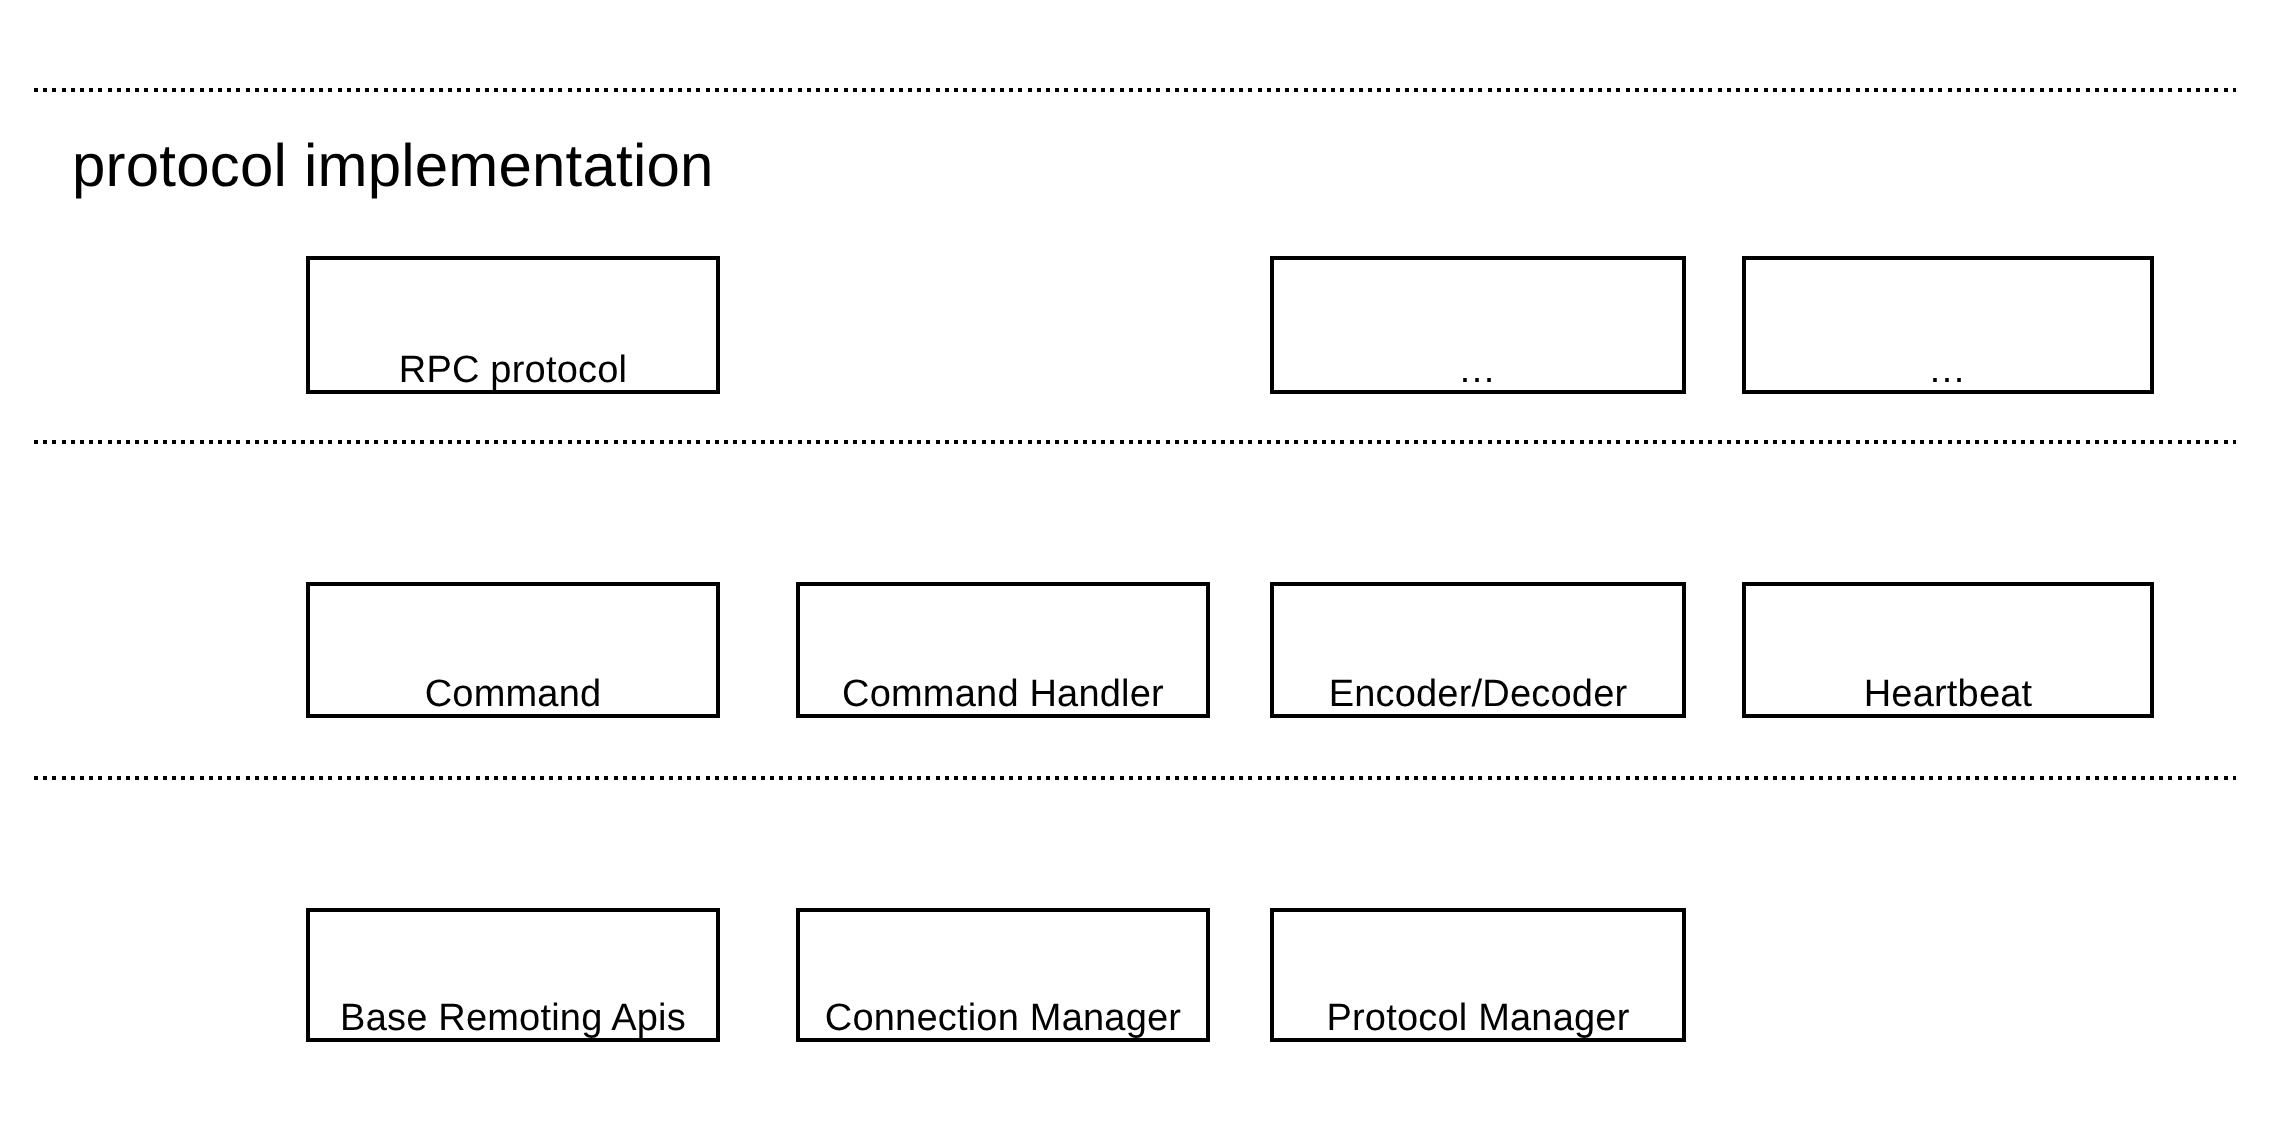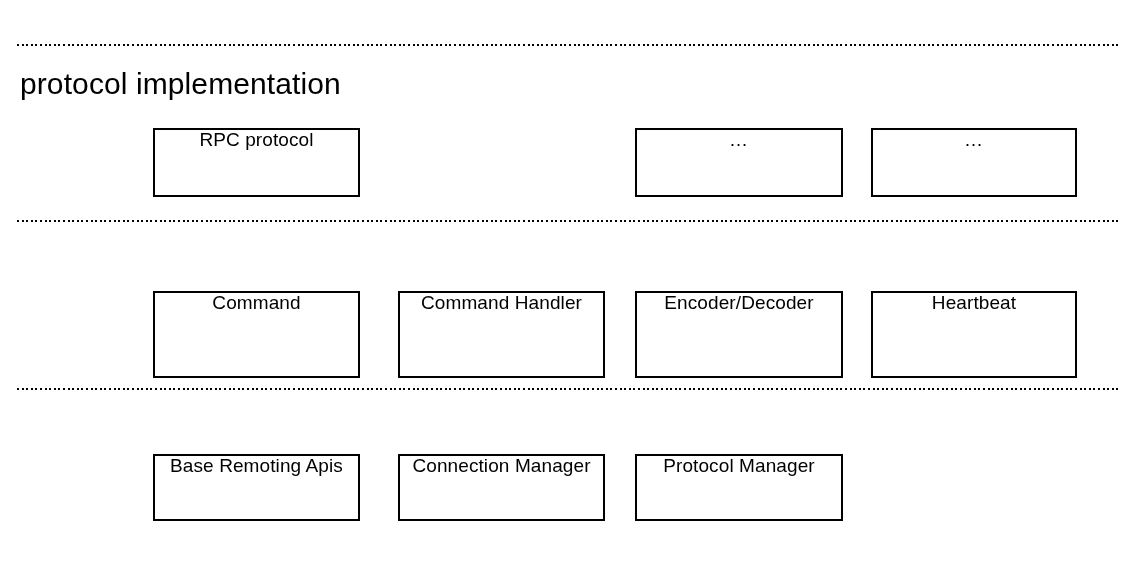--- a/index.html
+++ b/index.html
@@ -41,32 +41,32 @@
   
   .section-label {
     position: absolute;
     font-size: 30px;
     font-weight: 300;
     color: #000000;
     letter-spacing: 0.1px;
     white-space: nowrap;
     line-height: 34px;
   }
-  .section-label.s1 { left: 20px; top: 67px; }
+  .section-label.s1 { left: 36px; top: 67px; }
   .section-label.s2 { left: 17px; top: 234px; }
   .section-label.s3 { left: 17px; top: 401px; }
 
   
   .box {
     position: absolute;
     box-sizing: border-box;
     border: 2px solid #000000;
     background: #ffffff;
     display: flex;
-    align-items: flex-start;
+    align-items: flex-end;
     justify-content: center;
   }
   .box-label {
     font-size: 19px;
     font-weight: 400;
     color: #000000;
     white-space: nowrap;
     line-height: 1;
     letter-spacing: 0.1px;
   }
@@ -76,21 +76,21 @@
   }
 
   
   .col1 { left: 153px; width: 207px; }
   .col2 { left: 398px; width: 207px; }
   .col3 { left: 635px; width: 208px; }
   .col4 { left: 871px; width: 206px; }
 
   
   .row1 { top: 128px; height: 69px; }
-  .row2 { top: 291px; height: 87px; }
+  .row2 { top: 291px; height: 68px; }
   .row3 { top: 454px; height: 67px; }
 </style>
 </head>
 <body>
 
 <div id="canvas">
 
   <div class="divider d1"></div>
 
   <div class="section-label s1">protocol implementation</div>

